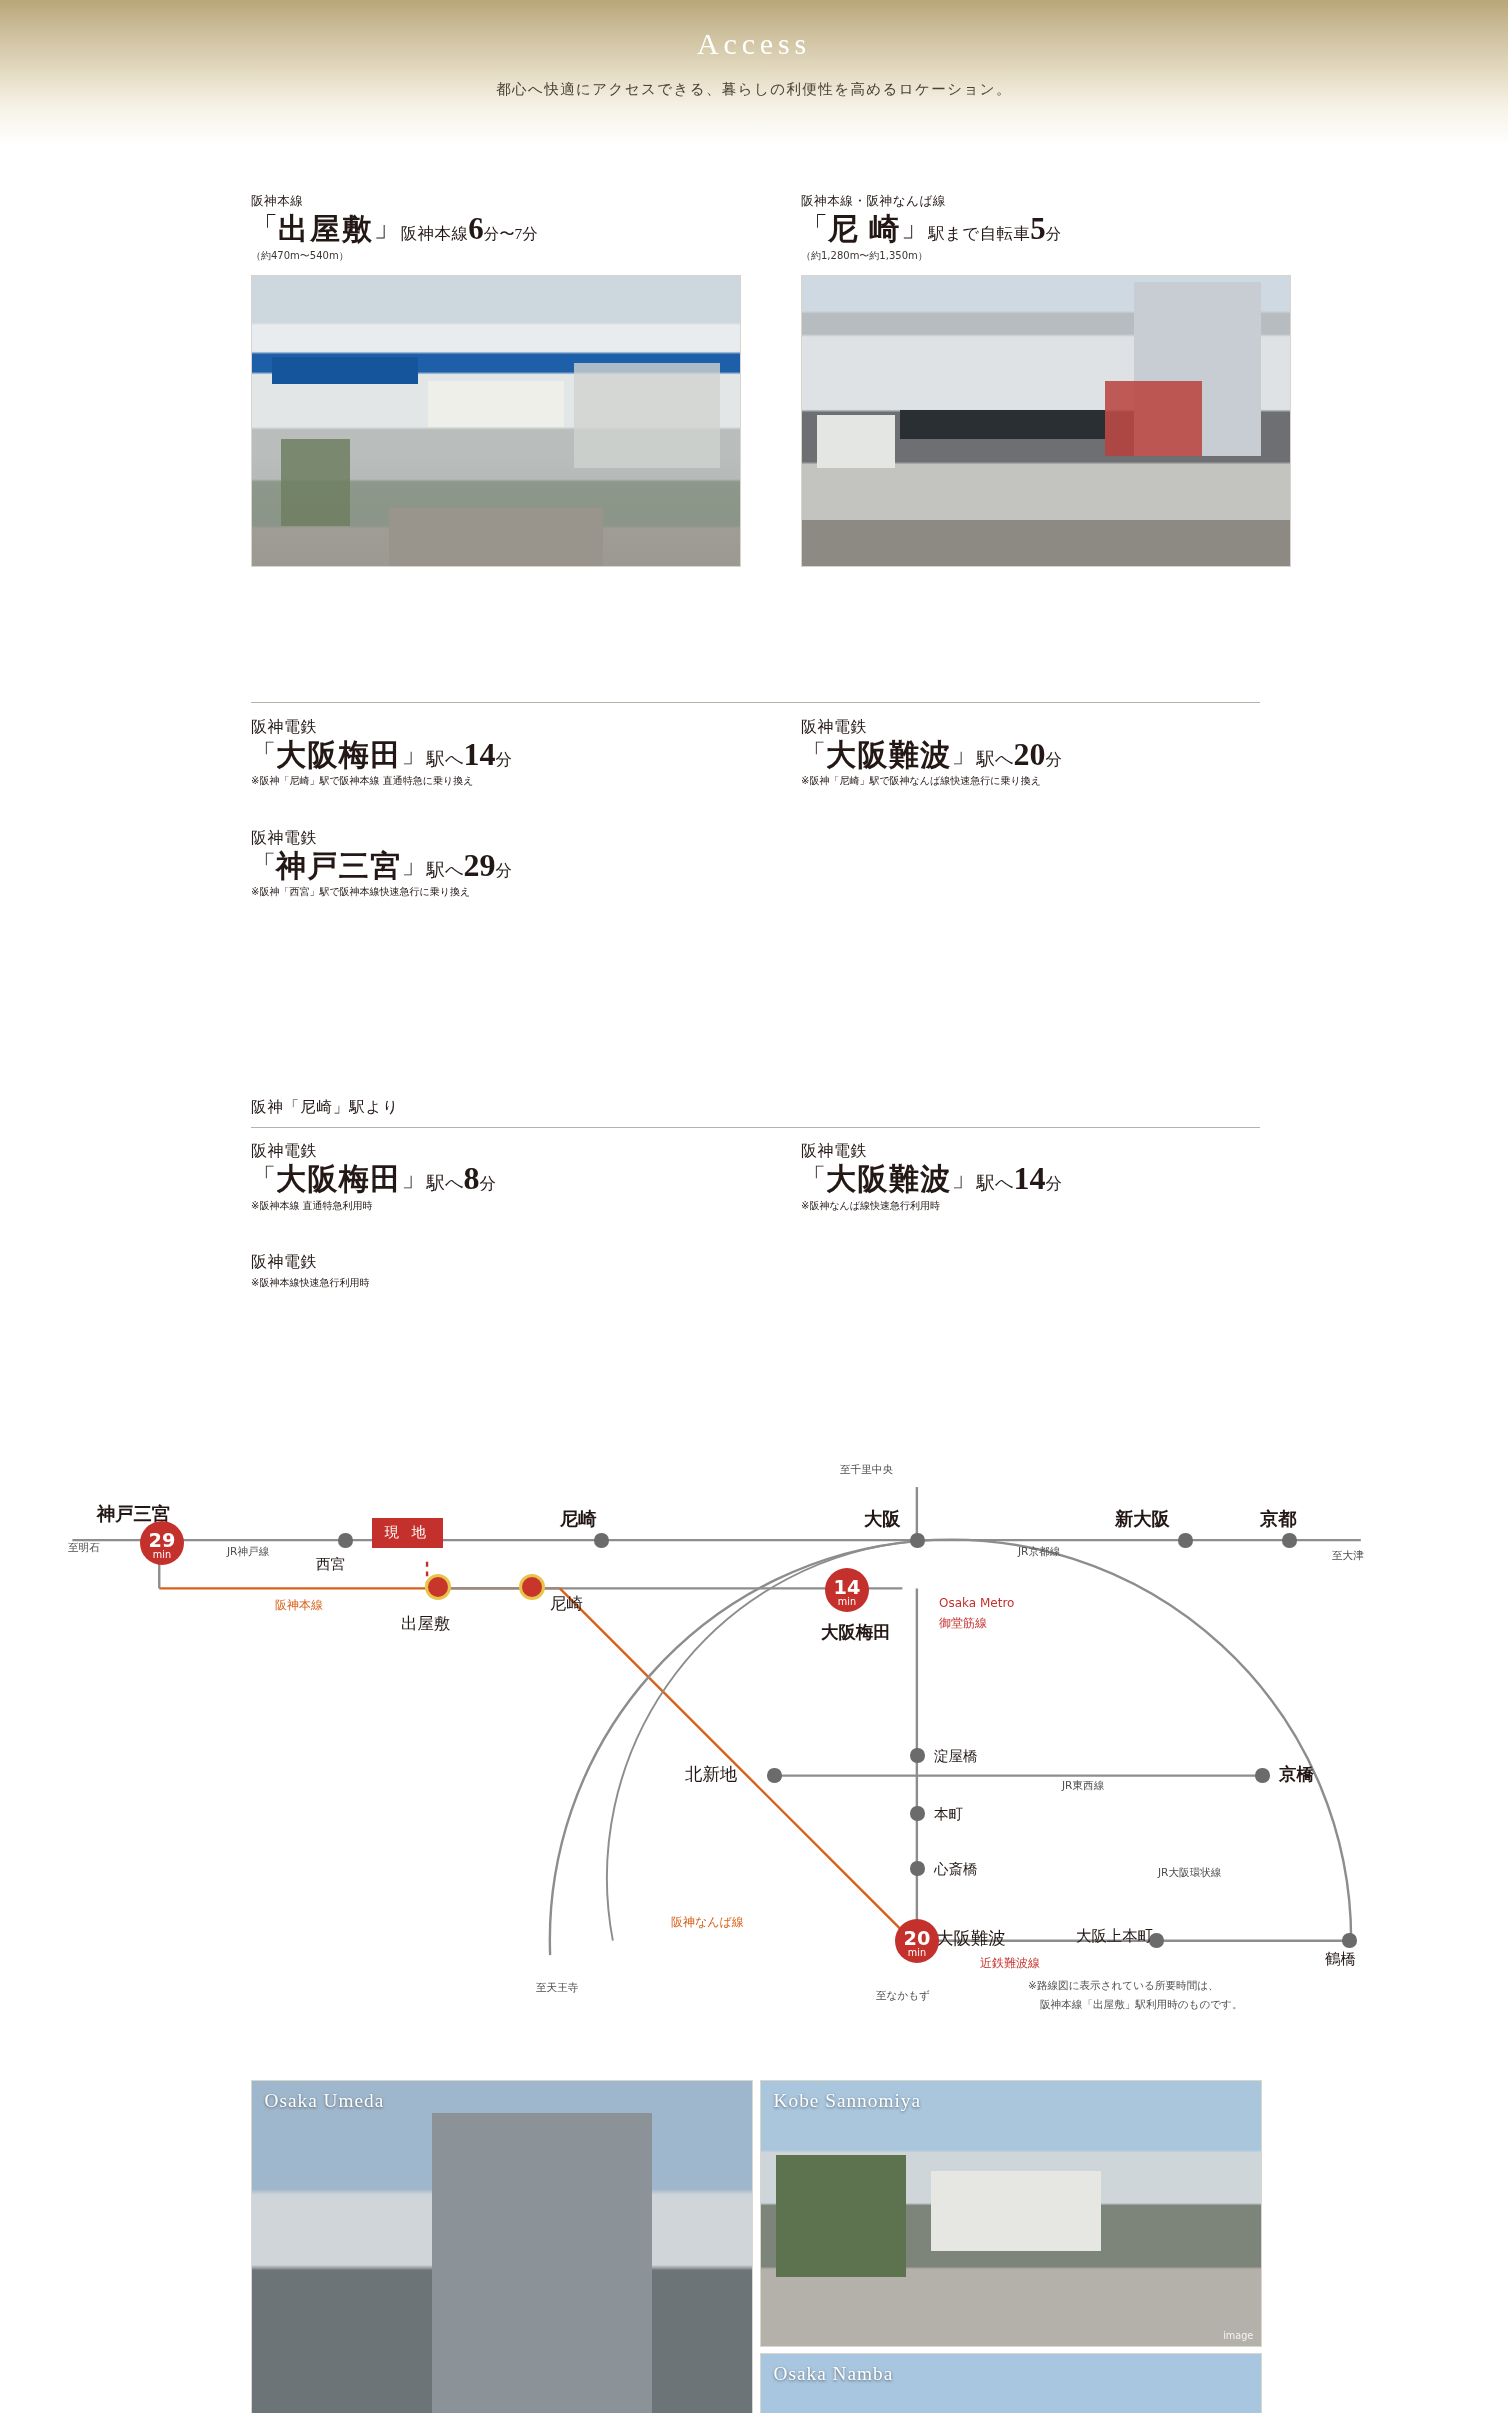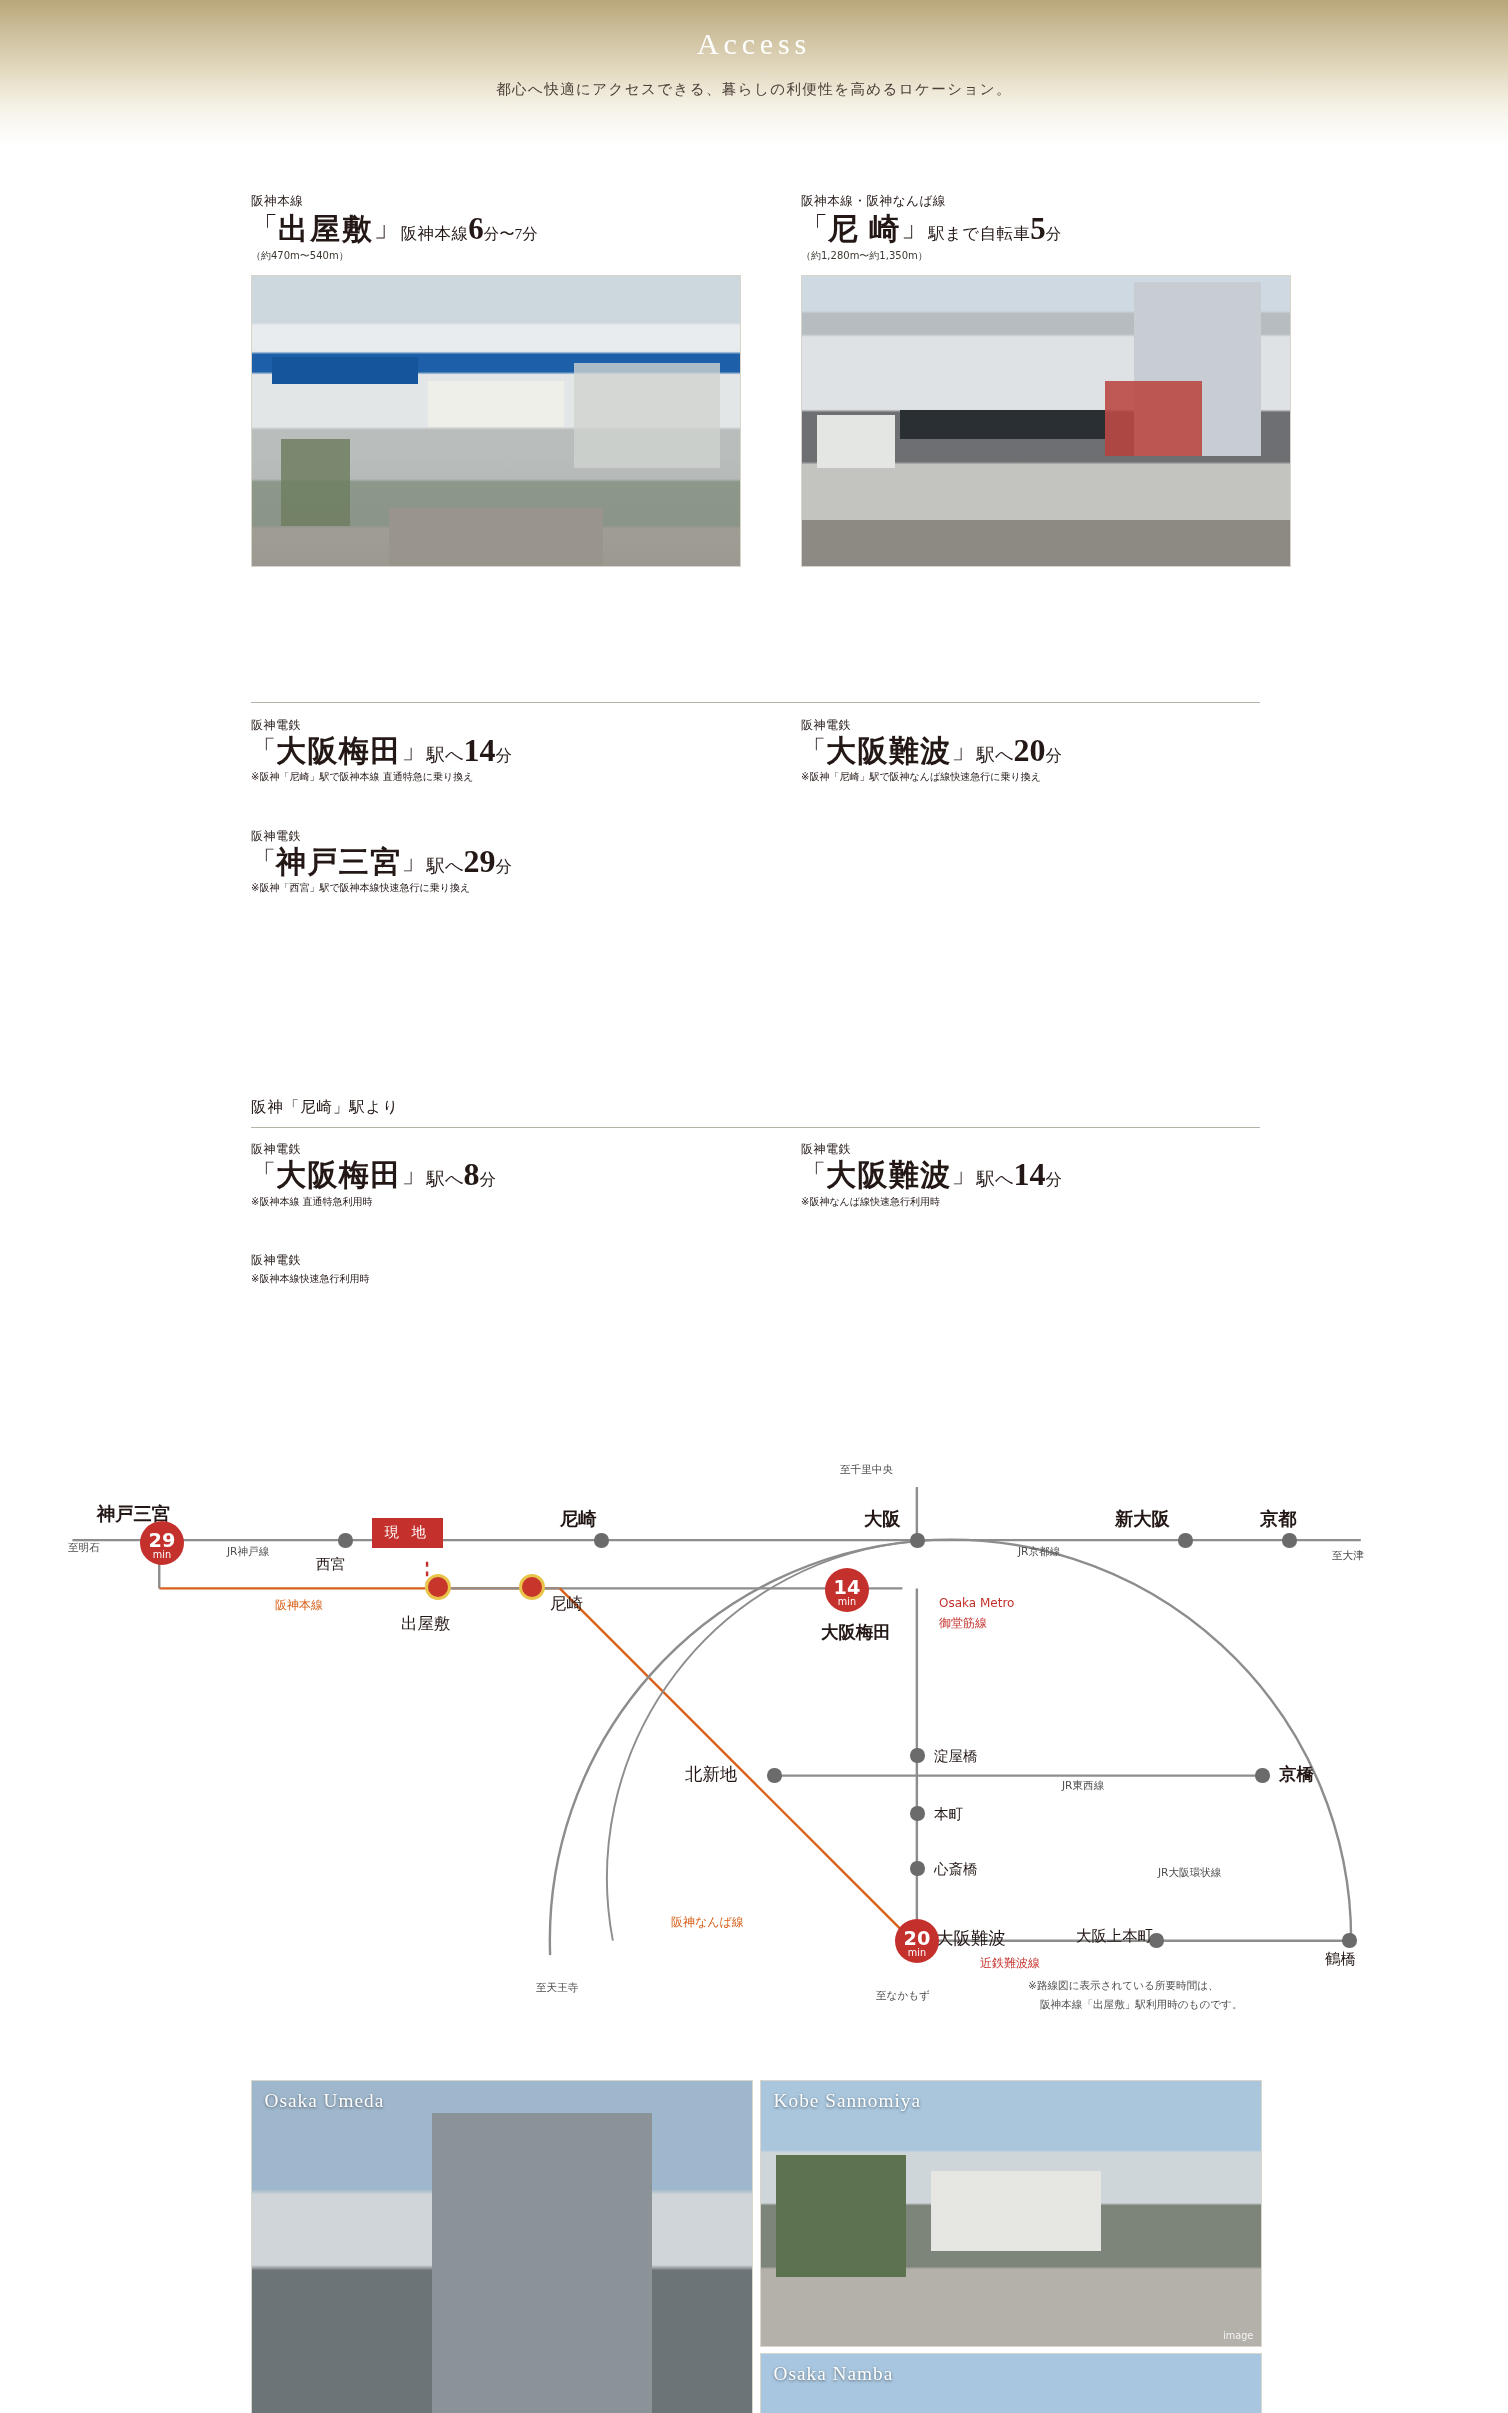--- a/index.html
+++ b/index.html
@@ -67,21 +67,21 @@
   .ph2 .r1{position:absolute;left:62%;top:36%;width:20%;height:26%;background:#b8413c;opacity:.85;}
   .ph2 .r2{position:absolute;left:3%;top:48%;width:16%;height:18%;background:#e4e6e4;}
   .ph2 .r3{position:absolute;left:0;top:84%;width:100%;height:16%;background:#8d8a84;}
 
   
   .timesec{position:absolute;width:1009px;left:251px;}
   .ts-head{font-size:15.4px;font-family:"DejaVu Sans",sans-serif;letter-spacing:1px;padding-bottom:8.7px;}
   .ts-rule{border-bottom:0.5px solid #b7b2a8;width:1009px;}
   .ts-grid{position:relative;margin-top:13.5px;}
   .ts-item{position:absolute;width:507px;}
-  .ts-label{font-size:12px;font-family:"DejaVu Sans",sans-serif;letter-spacing:0.5px;}
+  .ts-label{font-size:16px;font-family:"DejaVu Sans",sans-serif;letter-spacing:0.5px;}
   .ts-main{white-space:nowrap;line-height:1.05;}
   .ts-q{font-size:25px;vertical-align:2.9px;}
   .ts-name{font-size:30px;font-weight:bold;letter-spacing:1.4px;}
   .ts-to{font-size:18.3px;}
   .ts-num{font-size:32px;font-weight:bold;}
   .ts-unit{font-size:16.4px;}
   .ts-note{font-size:10px;font-family:"DejaVu Sans",sans-serif;margin-top:2.9px;}
 
   
   .routemap{position:absolute;left:0;top:1429px;width:1508px;height:618px;}

